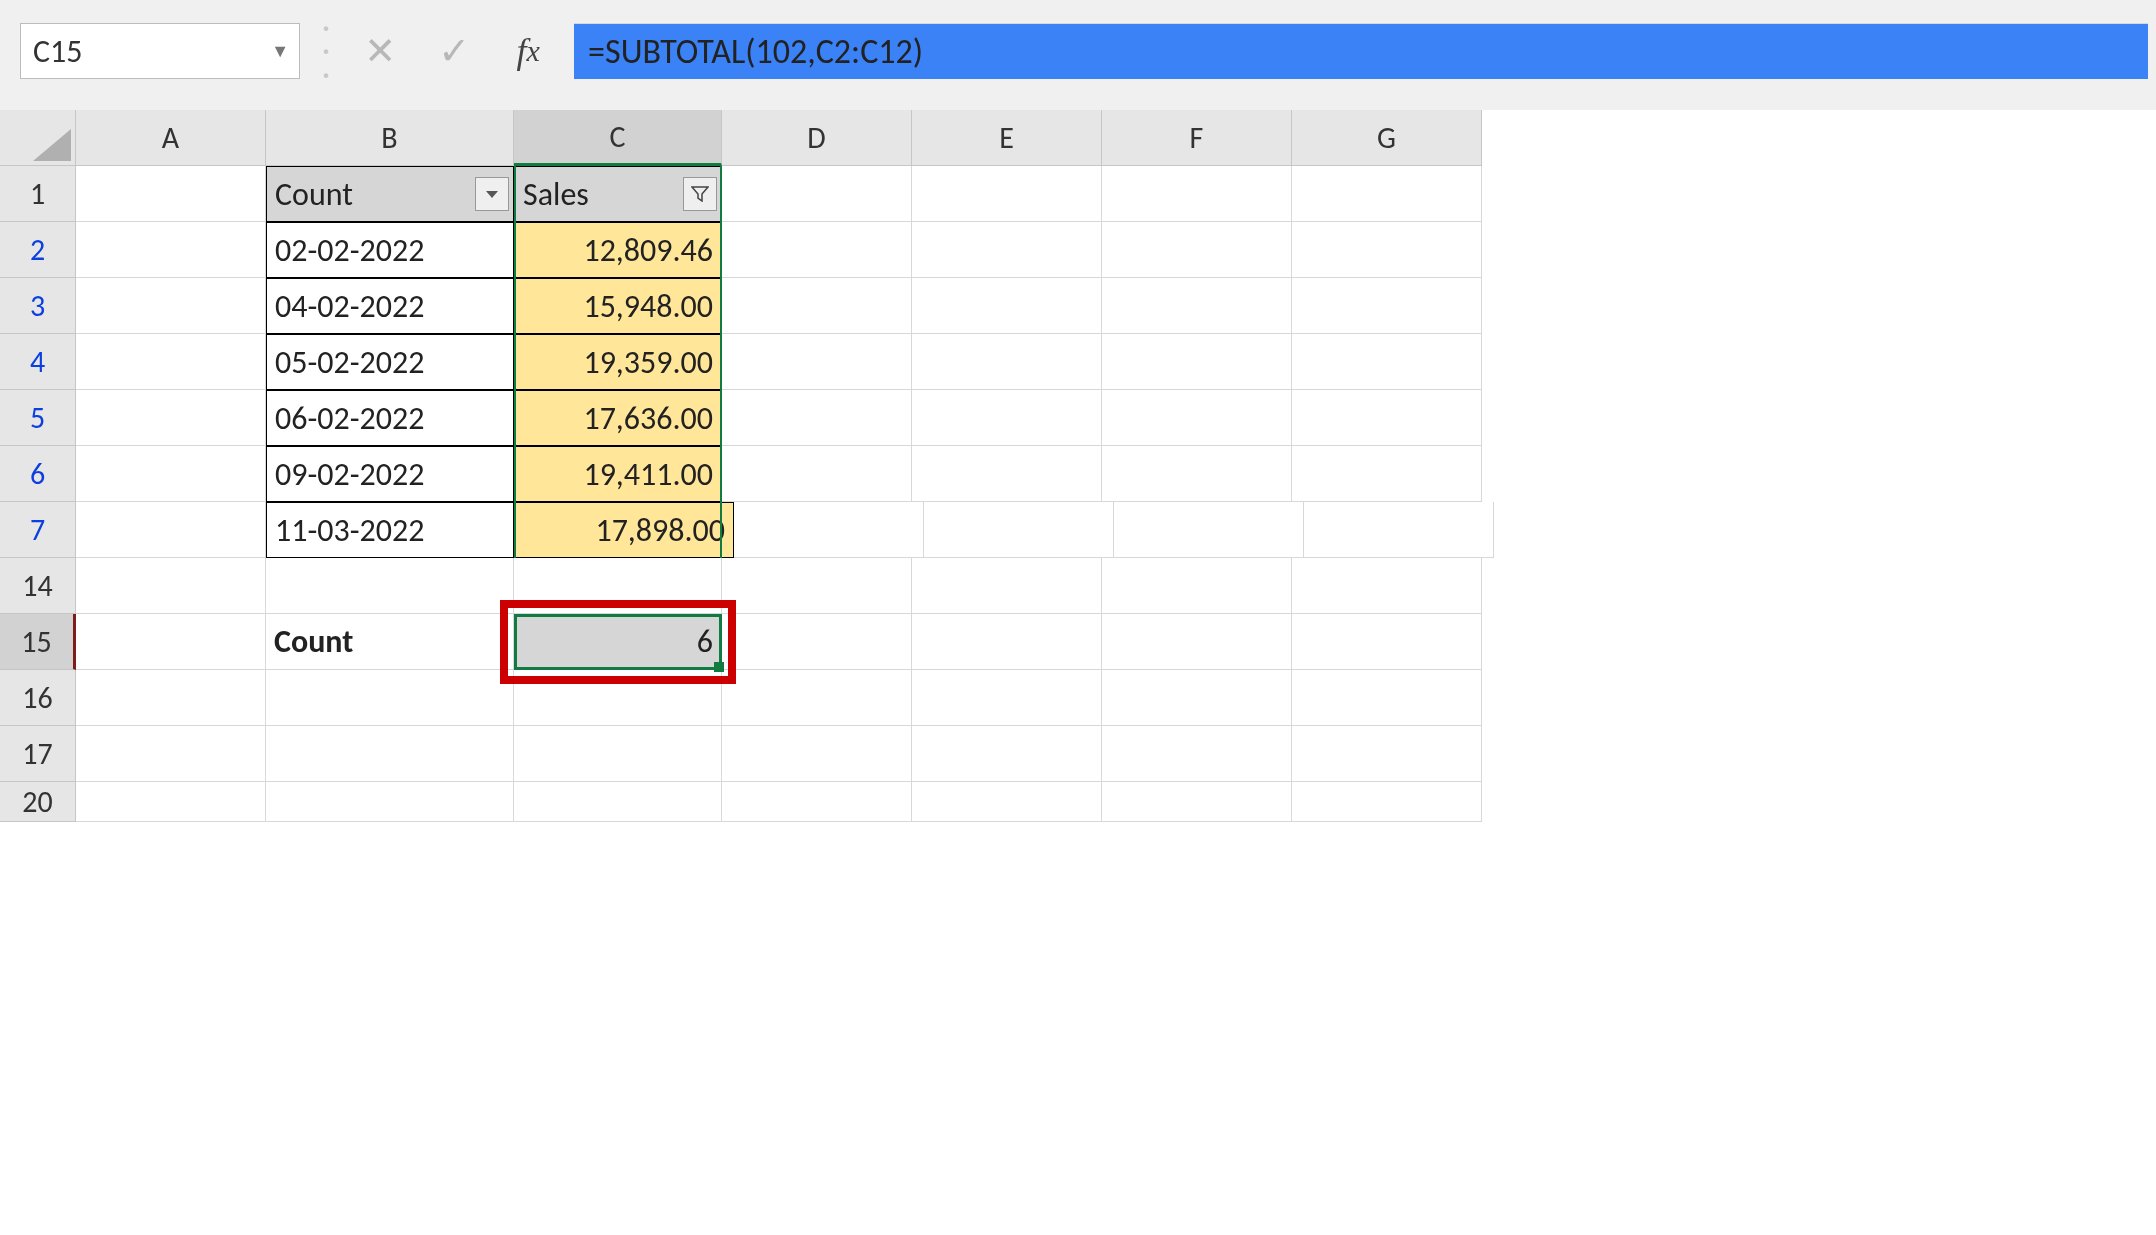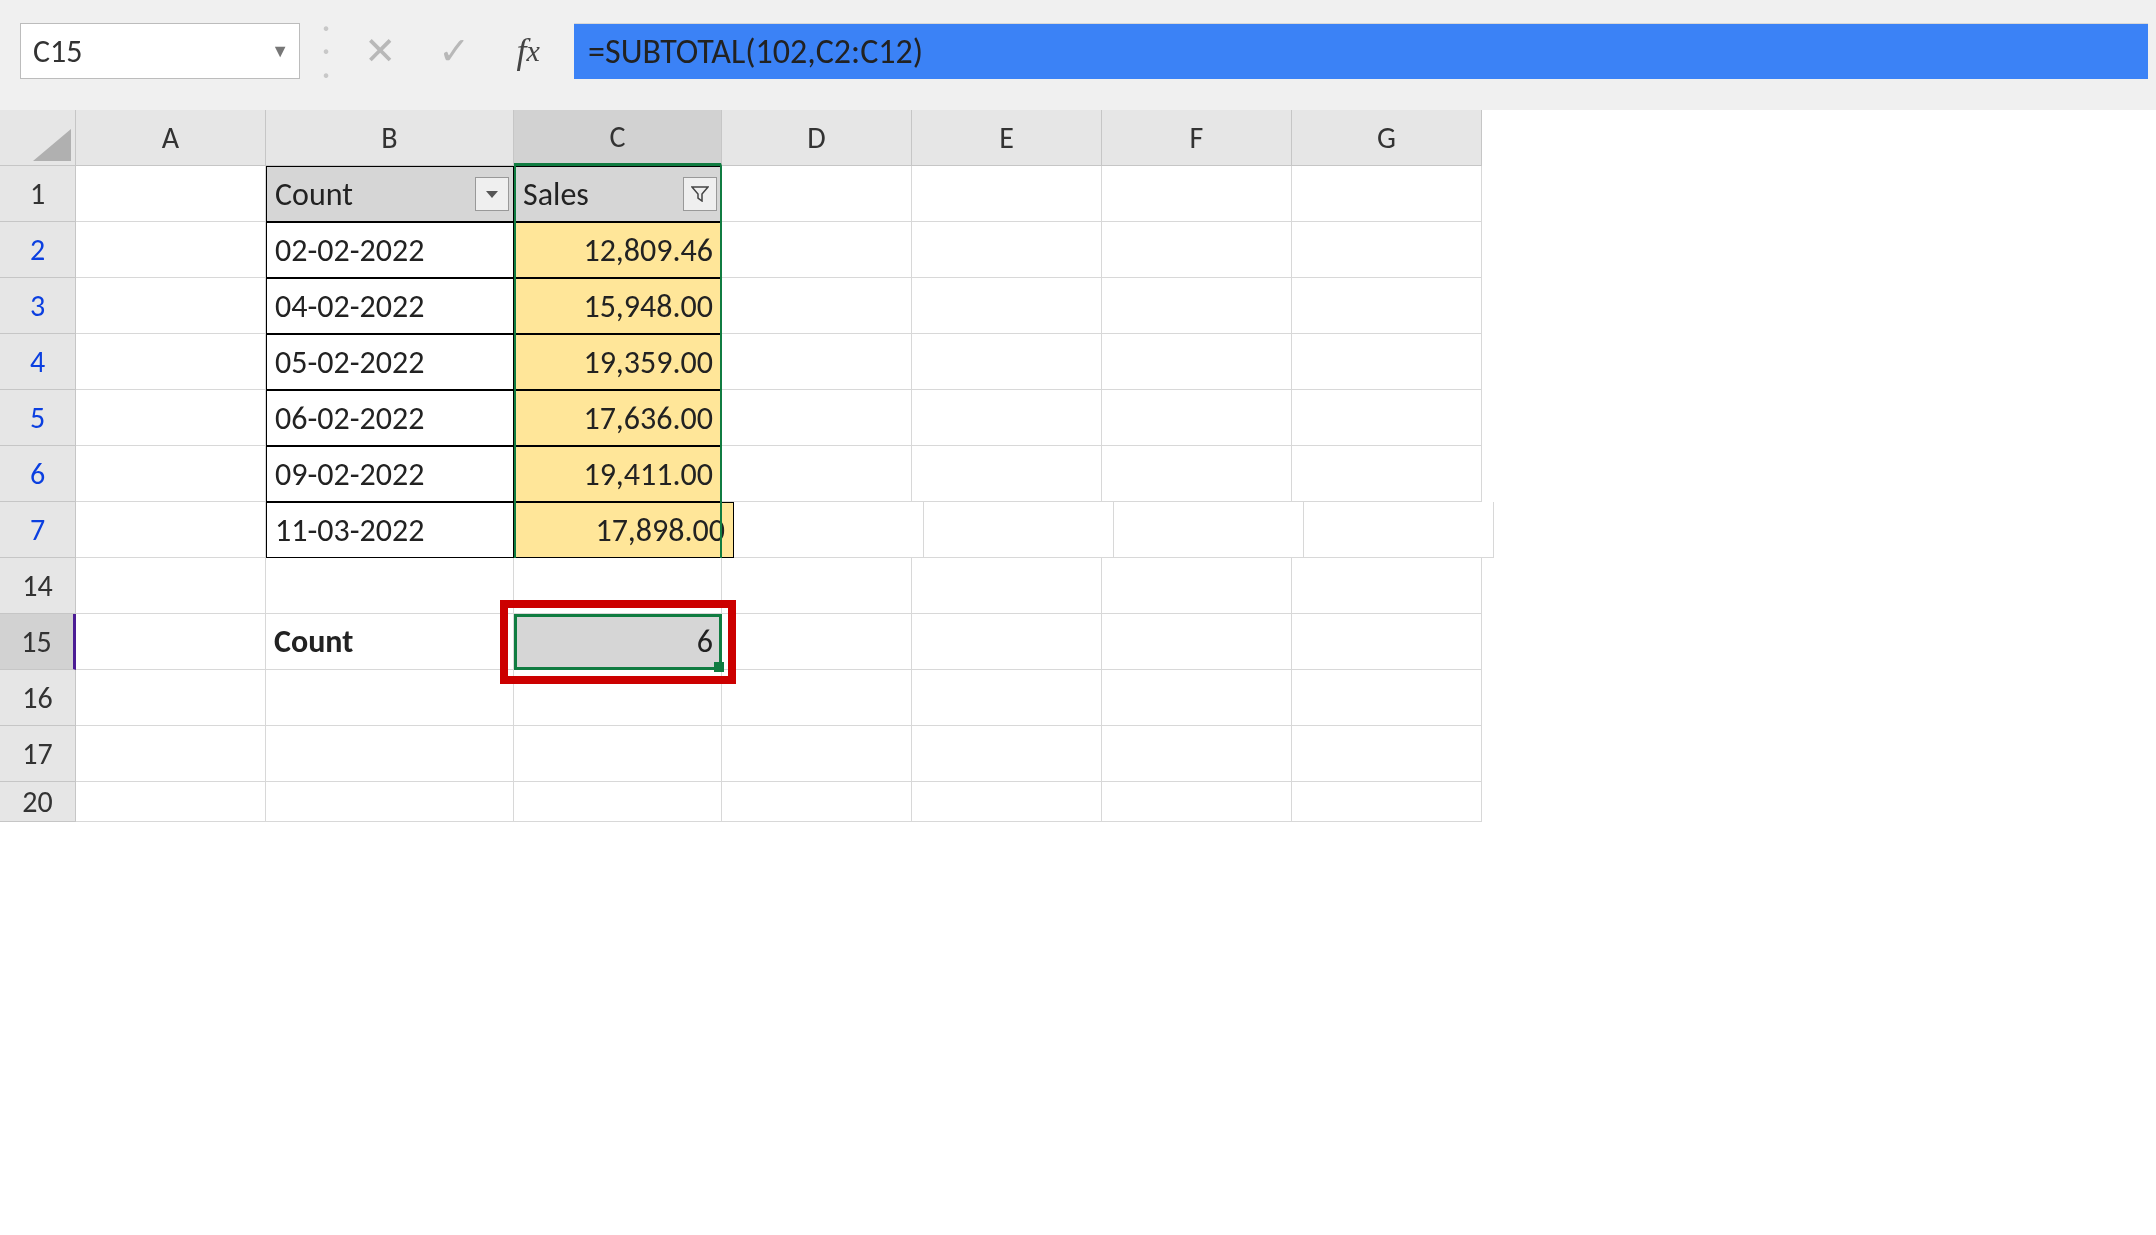--- a/index.html
+++ b/index.html
@@ -126,21 +126,21 @@
     border-bottom: 1px solid #c6c6c6;
     display: flex;
     align-items: center;
     justify-content: center;
     font-size: 30px;
     color: #0b3fe0;
   }
   .row-h.black { color: #333; }
   .row-h.selected {
     background: #d2d2d2;
-    border-right: 3px solid #4c1d95;
+    border-right: 3px solid #7f1d1d;
   }
   .cells {
     position: absolute;
     top: 56px; left: 76px;
   }
   .row {
     display: flex;
     height: 56px;
   }
   .cell {

